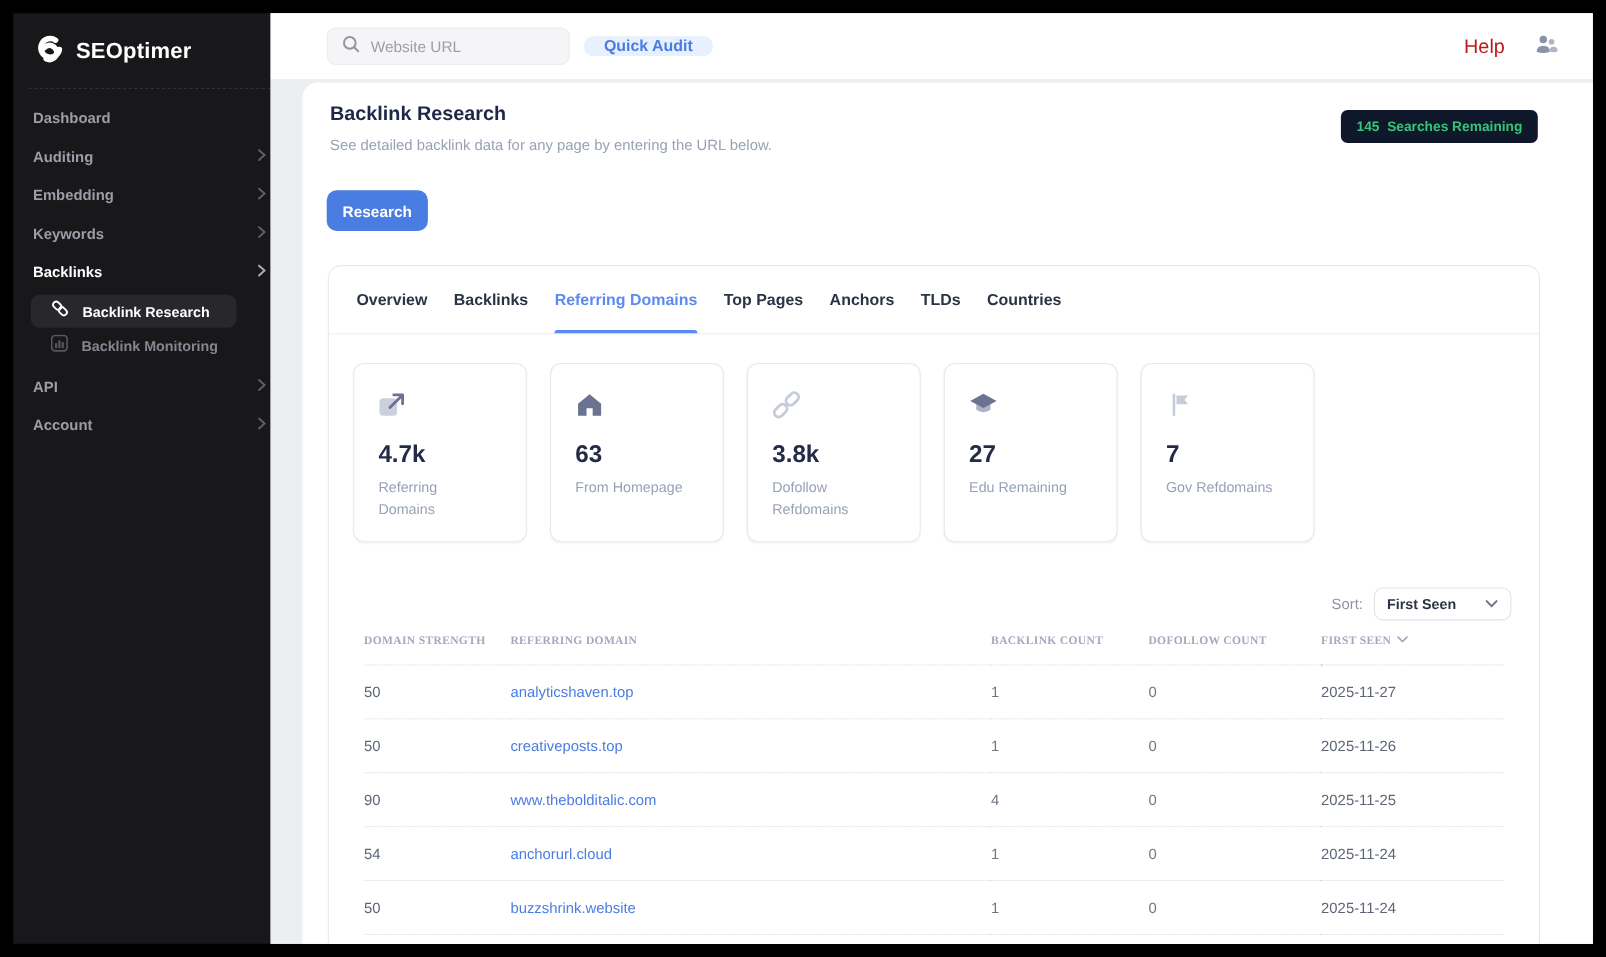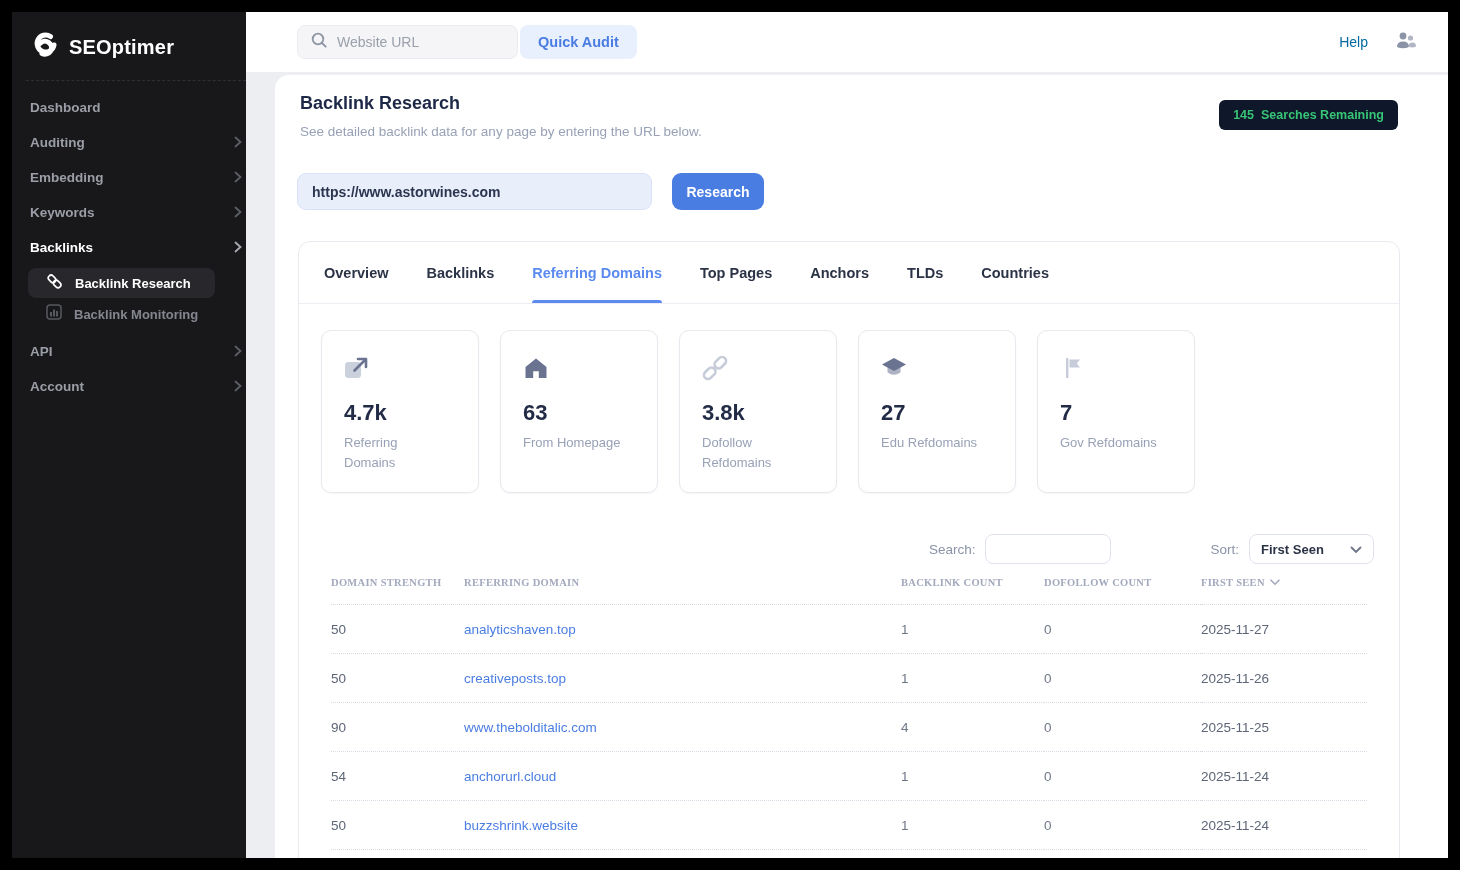--- a/index.html
+++ b/index.html
@@ -25,46 +25,46 @@
   .menu-item.api { margin-top:4px; }
 
   
   .main { position:absolute; left:246px; top:12px; width:1202px; height:846px; background:#edeef1; }
   .topbar { position:absolute; left:0; top:0; right:0; height:60px; background:#fff; display:flex; align-items:center; }
   .topbar-search { margin-left:51px; width:221px; height:34px; background:#f5f5f7; border:1px solid #ececf0;
                    border-radius:8px; display:flex; align-items:center; gap:9px; padding:0 12px; }
   .topbar-search input { border:none; outline:none; background:transparent; font-size:14px; color:#3a4152; width:160px;
                          font-family:"Liberation Sans","DejaVu Sans",sans-serif; }
   .topbar-search input::placeholder { color:#9aa0ab; }
-  .quick-audit { margin-left:2px; height:34px; padding:0 18px; background:#e9f0fd; color:#4a7de2; border:none;
+  .quick-audit { margin-left:13px; height:18px; padding:0 18px; background:#e9f0fd; color:#4a7de2; border:none;
                  border-radius:8px; font-size:14.5px; font-weight:700; cursor:pointer;
                  font-family:"Liberation Sans","DejaVu Sans",sans-serif; }
   .topbar-right { margin-left:auto; display:flex; align-items:center; gap:26px; padding-right:30px; }
-  .help-link { font-size:14px; color:#0369a1; cursor:pointer; }
+  .help-link { font-size:18px; color:#b91c1c; cursor:pointer; }
 
   .workspace { position:absolute; left:0; top:60px; right:0; bottom:0; background:#edeef1; }
   .content-card { position:absolute; left:29px; top:3px; right:0; bottom:0; background:#fff;
                   border-radius:14px 0 0 0; overflow:hidden; }
 
   .page-title { position:absolute; left:25px; top:18px; font-size:18px; font-weight:700; color:#1d2847; }
   .page-subtitle { position:absolute; left:25px; top:49px; font-size:13.5px; color:#98a1b6; }
   .badge { position:absolute; right:50px; top:25px; height:30px; background:#0f172a; border-radius:6px;
            display:flex; align-items:center; gap:7px; padding:0 14px; }
   .badge span { font-size:12.5px; font-weight:700; color:#38c477; }
 
   .url-row { position:absolute; left:22px; top:98px; display:flex; gap:20px; }
   .url-input { width:355px; height:37px; background:#e9eefb; border:1px solid #d9e1f8; border-radius:9px;
                padding:0 14px; font-size:14px; font-weight:600; color:#2a3550; outline:none;
                font-family:"Liberation Sans","DejaVu Sans",sans-serif; }
   .research-btn { width:92px; height:37px; background:#4a7de2; border:none; border-radius:9px; color:#fff;
                   font-size:14px; font-weight:700; cursor:pointer; font-family:"Liberation Sans","DejaVu Sans",sans-serif; }
 
   .panel { position:absolute; left:23px; top:166px; width:1102px; height:820px;
            border:1px solid #e7e9ef; border-radius:12px; background:#fff; }
-  .tabs { height:62px; border-bottom:1px solid #eceef3; display:flex; align-items:center; gap:38px; padding:0 25px; }
+  .tabs { height:62px; border-bottom:1px solid #eceef3; display:flex; align-items:center; gap:24px; padding:0 25px; }
   .tab { position:relative; height:100%; display:flex; align-items:center; font-size:14.5px; font-weight:700;
          color:#2b3346; cursor:pointer; }
   .tab.active { color:#5b8bf0; }
   .tab.active::after { content:""; position:absolute; left:0; right:0; bottom:0; height:3px; background:#5b8bf0;
                        border-radius:3px 3px 0 0; }
 
   .stats { position:absolute; left:22px; top:88px; display:flex; gap:21px; }
   .stat-card { width:158px; height:163px; border:1px solid #e7e9ef; border-radius:10px; padding:24px 22px;
                background:#fff; box-shadow:0 1px 2px rgba(16,24,40,.04); }
   .stat-icon { height:28px; }
@@ -219,21 +219,20 @@
 
         <div class="page-title">Backlink Research</div>
         <div class="page-subtitle">See detailed backlink data for any page by entering the URL below.</div>
 
         <div class="badge">
           <span>145</span>
           <span>Searches Remaining</span>
         </div>
 
         <div class="url-row">
-          <input class="url-input" type="text" value="https://www.astorwines.com" style="">
           <button class="research-btn">Research</button>
         </div>
 
         <div class="panel">
 
           <div class="tabs">
             <div class="tab">Overview</div>
             <div class="tab">Backlinks</div>
             <div class="tab active">Referring Domains</div>
             <div class="tab">Top Pages</div>
@@ -279,39 +278,35 @@
             </div>
 
             <div class="stat-card">
               <div class="stat-icon">
                 <svg width="26" height="26" viewBox="0 0 26 26">
                   <path d="M6.5 12 v5.5 q6.5 4.5 13 0 V12" fill="#aeb4c4"></path>
                   <path d="M13 3 L25 9.5 L13 16 L1 9.5 Z" fill="#6a7390"></path>
                 </svg>
               </div>
               <div class="stat-value">27</div>
-              <div class="stat-label">Edu Refdomains</div>
+              <div class="stat-label">Edu Remaining</div>
             </div>
 
             <div class="stat-card">
               <div class="stat-icon">
                 <svg width="26" height="26" viewBox="0 0 26 26">
                   <rect x="6" y="3" width="2.4" height="20" fill="#c6ccd9"></rect>
                   <path d="M9.5 4.5 h10.5 l-3.2 4 3.2 4 H9.5 Z" fill="#c6ccd9"></path>
                 </svg>
               </div>
               <div class="stat-value">7</div>
               <div class="stat-label">Gov Refdomains</div>
             </div>
           </div>
 
-          <div class="search-group">
-            <span class="filter-label">Search:</span>
-            <input class="mini-search" type="text" value="" style="">
-          </div>
 
           <div class="sort-group">
             <span class="filter-label">Sort:</span>
             <div class="sort-select">
               <span class="val">First Seen</span>
               <span>
                 <svg width="12" height="8" viewBox="0 0 12 8">
                     <path d="M1.5 1.5 L6 6 L10.5 1.5" fill="none" stroke="#6b7385" stroke-width="1.8" stroke-linecap="round"></path>
                   </svg>
               </span>

